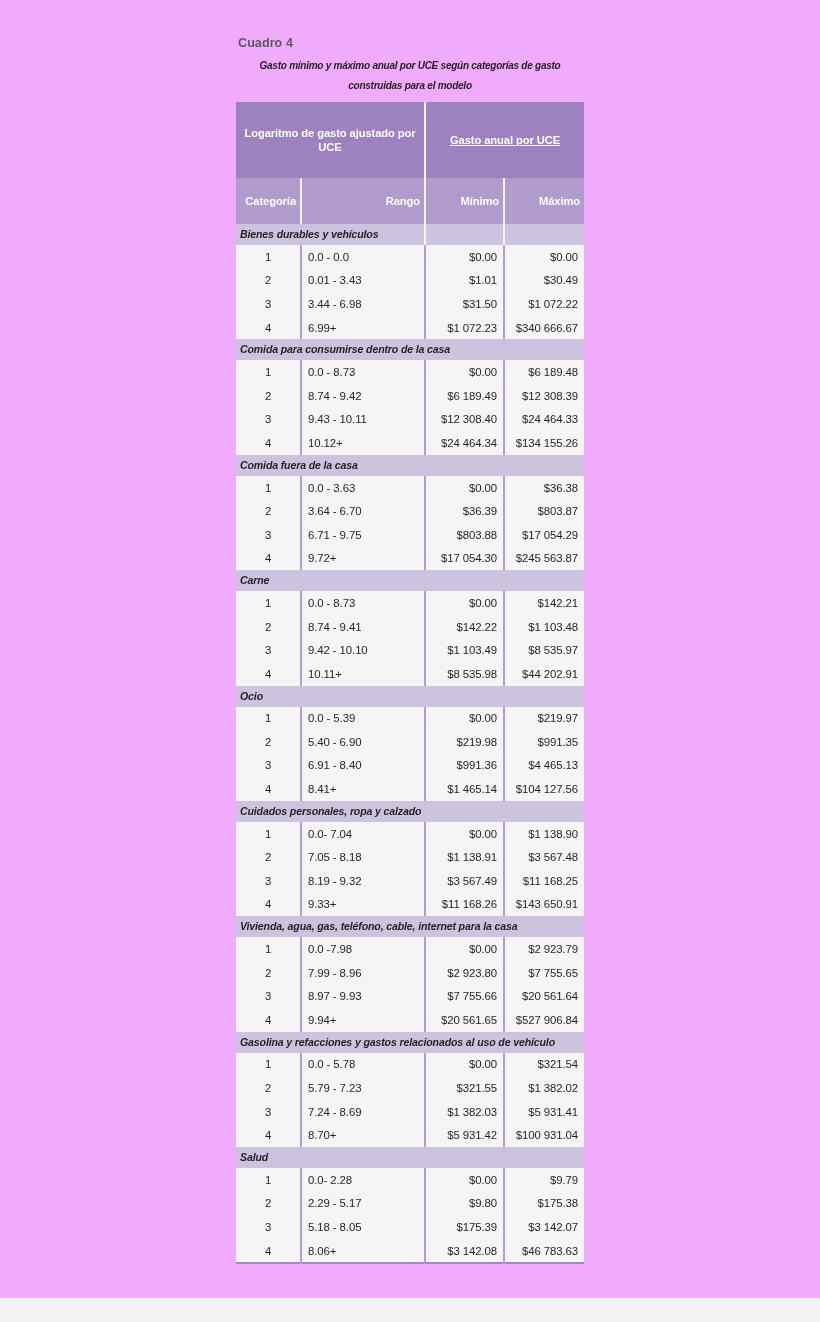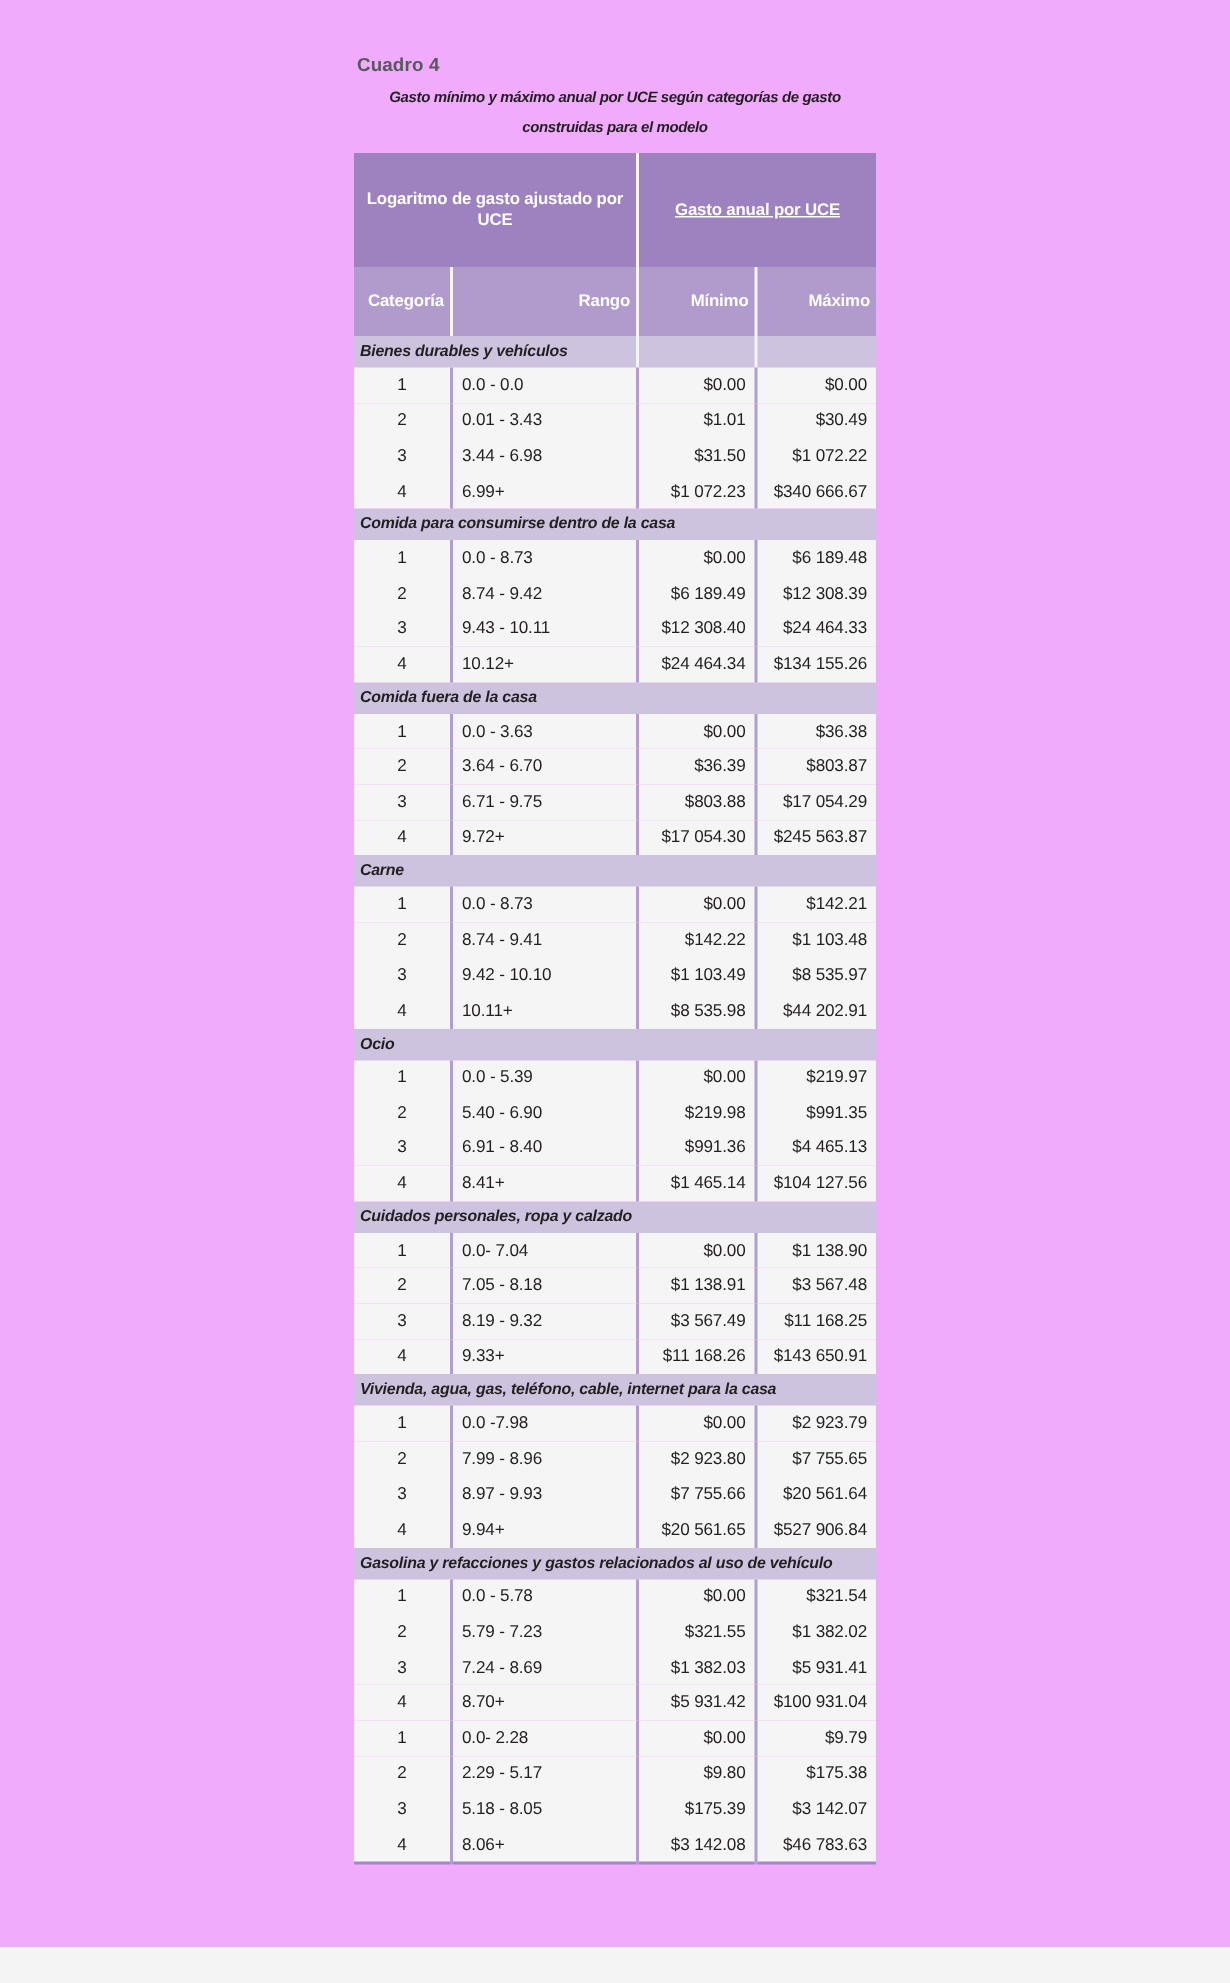--- a/index.html
+++ b/index.html
@@ -358,20 +358,23 @@
             <td class="rango">7.24 - 8.69</td>
             <td class="min">$1 382.03</td>
             <td class="max">$5 931.41</td>
           </tr>
           <tr class="data-row">
             <td class="cat">4</td>
             <td class="rango">8.70+</td>
             <td class="min">$5 931.42</td>
             <td class="max">$100 931.04</td>
           </tr>
+          <tr class="section">
+            <td colspan="4">Salud</td>
+          </tr>
           <tr class="data-row">
             <td class="cat">1</td>
             <td class="rango">0.0- 2.28</td>
             <td class="min">$0.00</td>
             <td class="max">$9.79</td>
           </tr>
           <tr class="data-row">
             <td class="cat">2</td>
             <td class="rango">2.29 - 5.17</td>
             <td class="min">$9.80</td>

